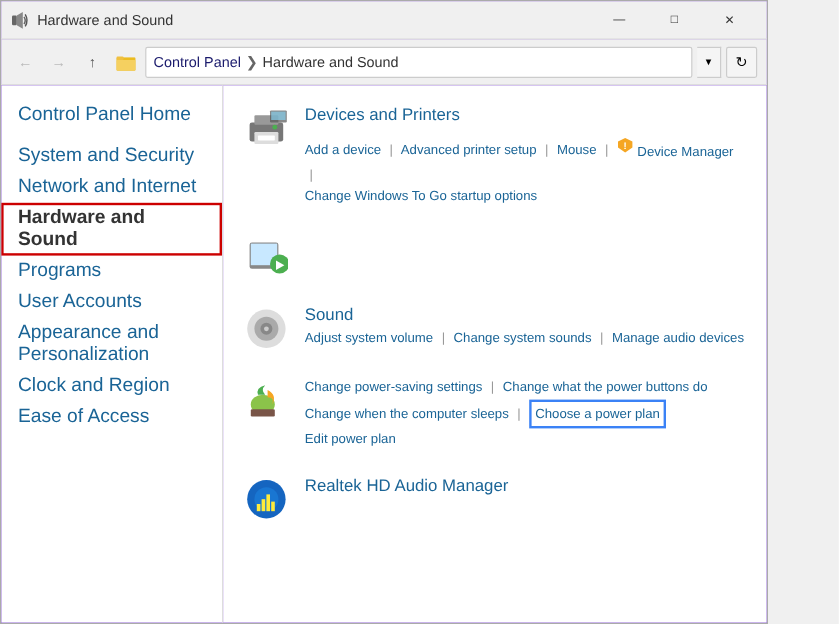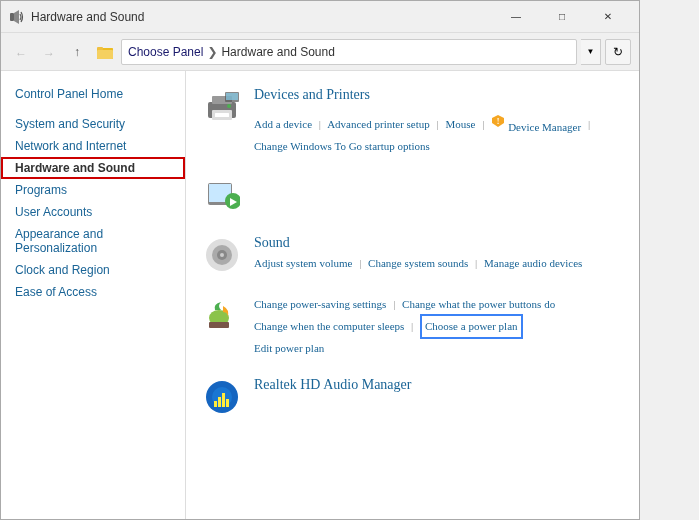--- a/index.html
+++ b/index.html
@@ -176,21 +176,21 @@
       width: 185px;
       border-right: 1px solid #ddd;
       background: #fff;
       padding: 12px 0;
       flex-shrink: 0;
     }
 
     .sidebar-link {
       display: block;
       padding: 4px 14px;
-      font-size: 12px;
+      font-size: 16px;
       color: #1a6496;
       cursor: pointer;
       text-decoration: none;
     }
 
     .sidebar-link.active {
       color: #333;
       font-weight: 600;
       border: 2px solid #cc0000;
       padding: 2px 12px;
@@ -206,21 +206,20 @@
       flex: 1;
       padding: 16px 16px;
       overflow-y: auto;
       background: #fff;
     }
 
     .section-item {
       display: flex;
       align-items: flex-start;
       margin-bottom: 20px;
-      font-family: Liberation Serif, serif;
     }
 
     .section-icon {
       width: 40px;
       height: 40px;
       flex-shrink: 0;
       margin-right: 12px;
       display: flex;
       align-items: center;
       justify-content: center;
@@ -284,21 +283,21 @@
     <div style="width:20px;height:20px;display:flex;align-items:center;justify-content:center;margin:0 2px;">
       <svg width="16" height="14" viewBox="0 0 16 14">
         <rect x="0" y="3" width="16" height="11" rx="1" fill="#f0c040"></rect>
         <rect x="0" y="3" width="16" height="11" rx="1" fill="#e8b800" opacity="0.5"></rect>
         <rect x="0" y="5" width="16" height="9" rx="1" fill="#f5d060"></rect>
         <rect x="0" y="2" width="6" height="3" rx="1" fill="#f0c040"></rect>
       </svg>
     </div>
 
     <div class="address-path">
-      <span class="breadcrumb-item">Choose Panel</span>
+      <span class="breadcrumb-item">Control Panel</span>
       <span class="breadcrumb-sep"> ❯ </span>
       <span class="breadcrumb-current">Hardware and Sound</span>
     </div>
     <div class="address-dropdown">▼</div>
 
     <button class="refresh-btn">↻</button>
 
   </div>
 
   <div class="main-content">

